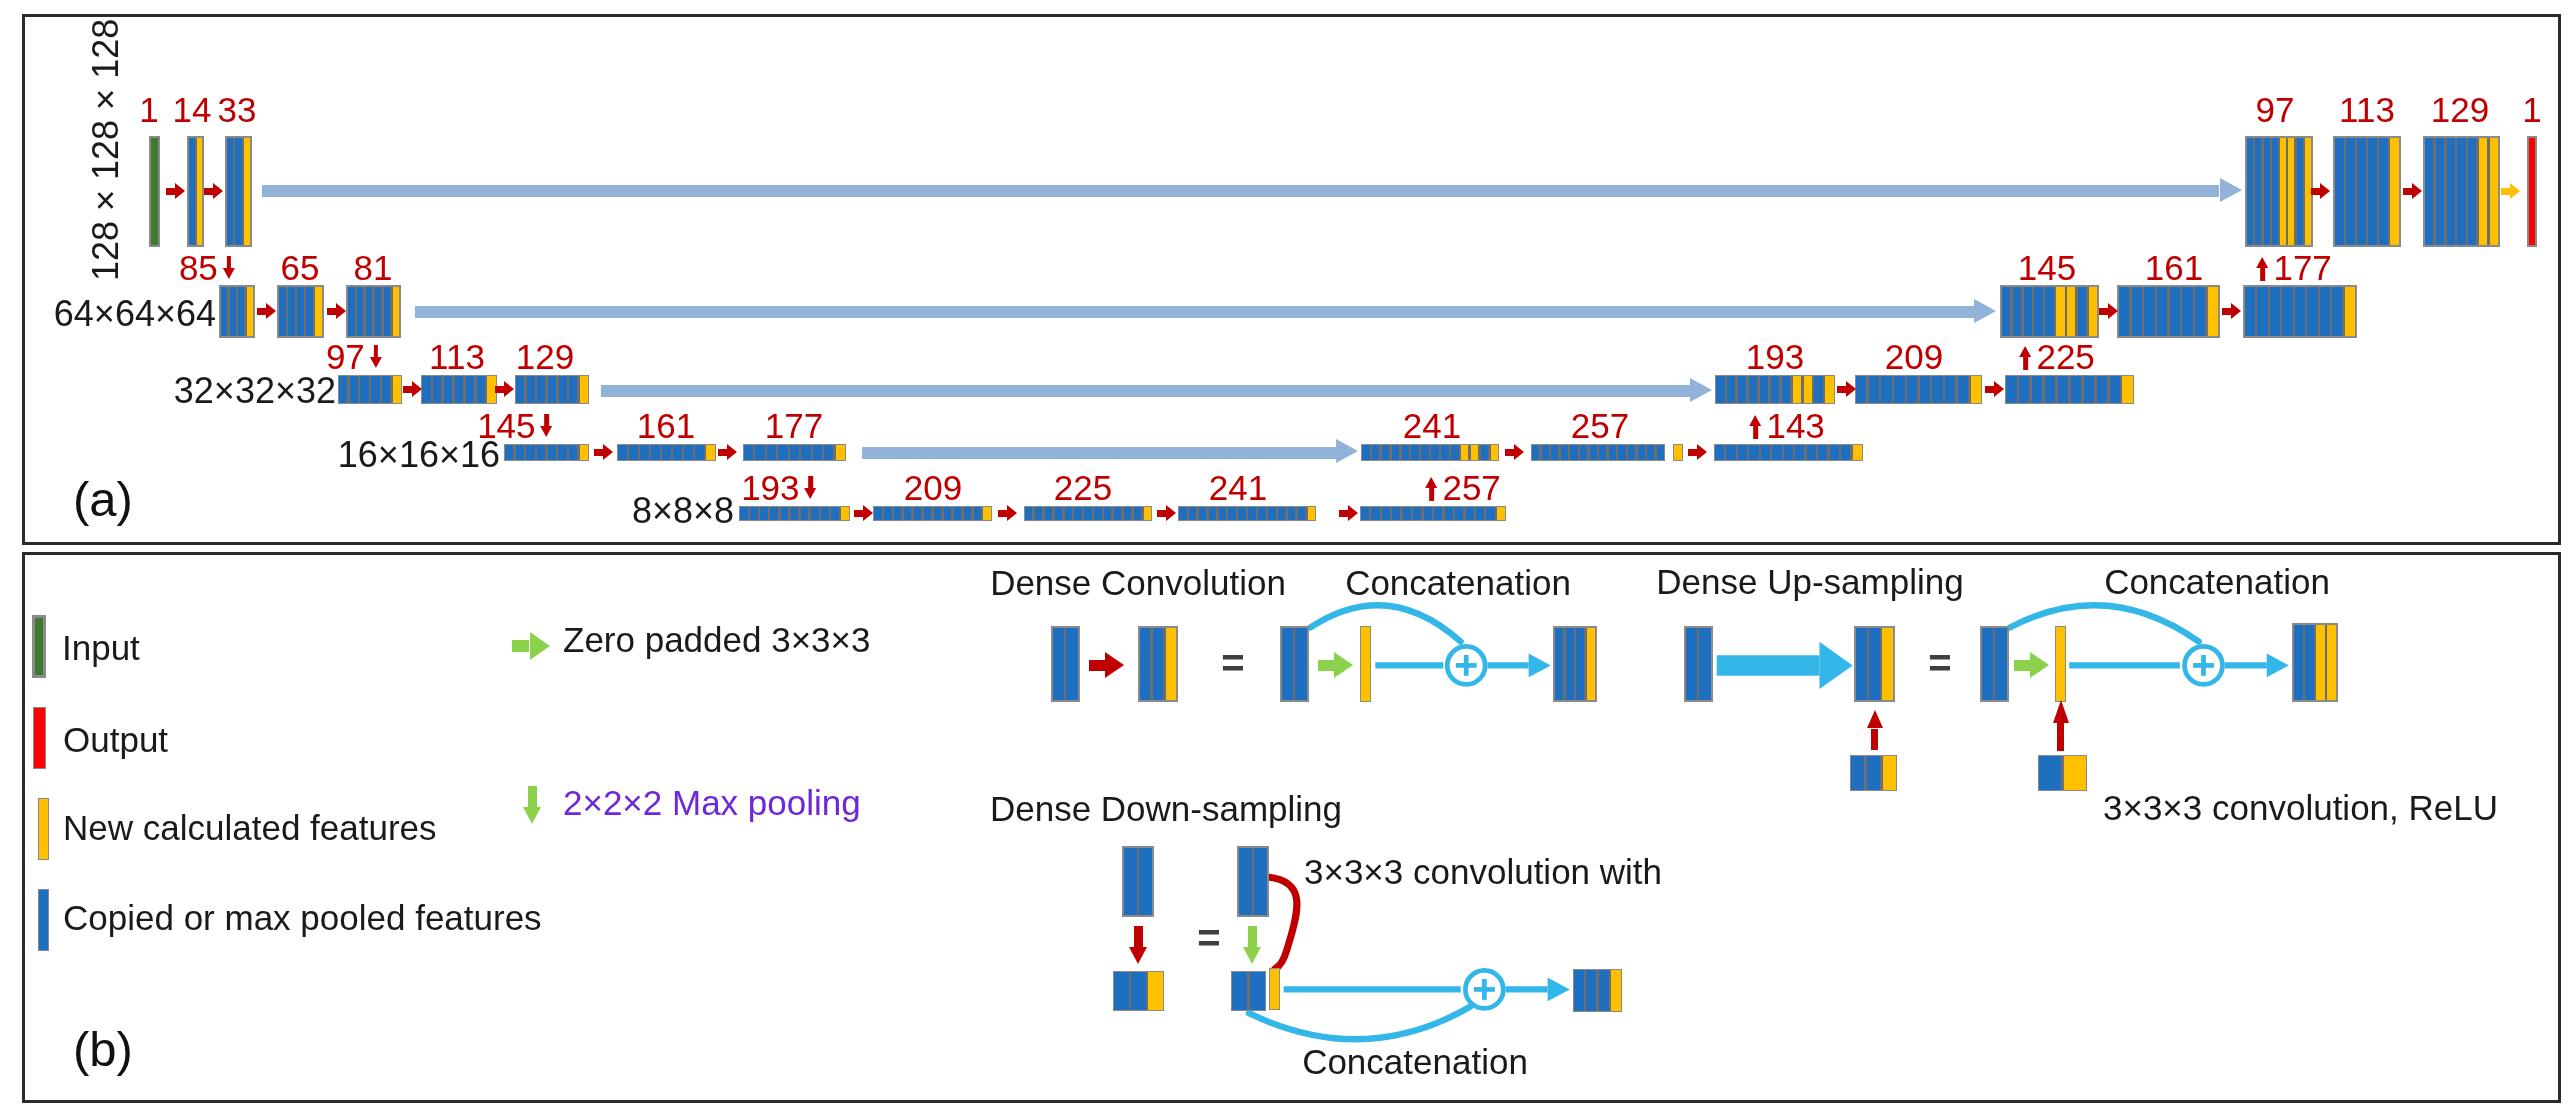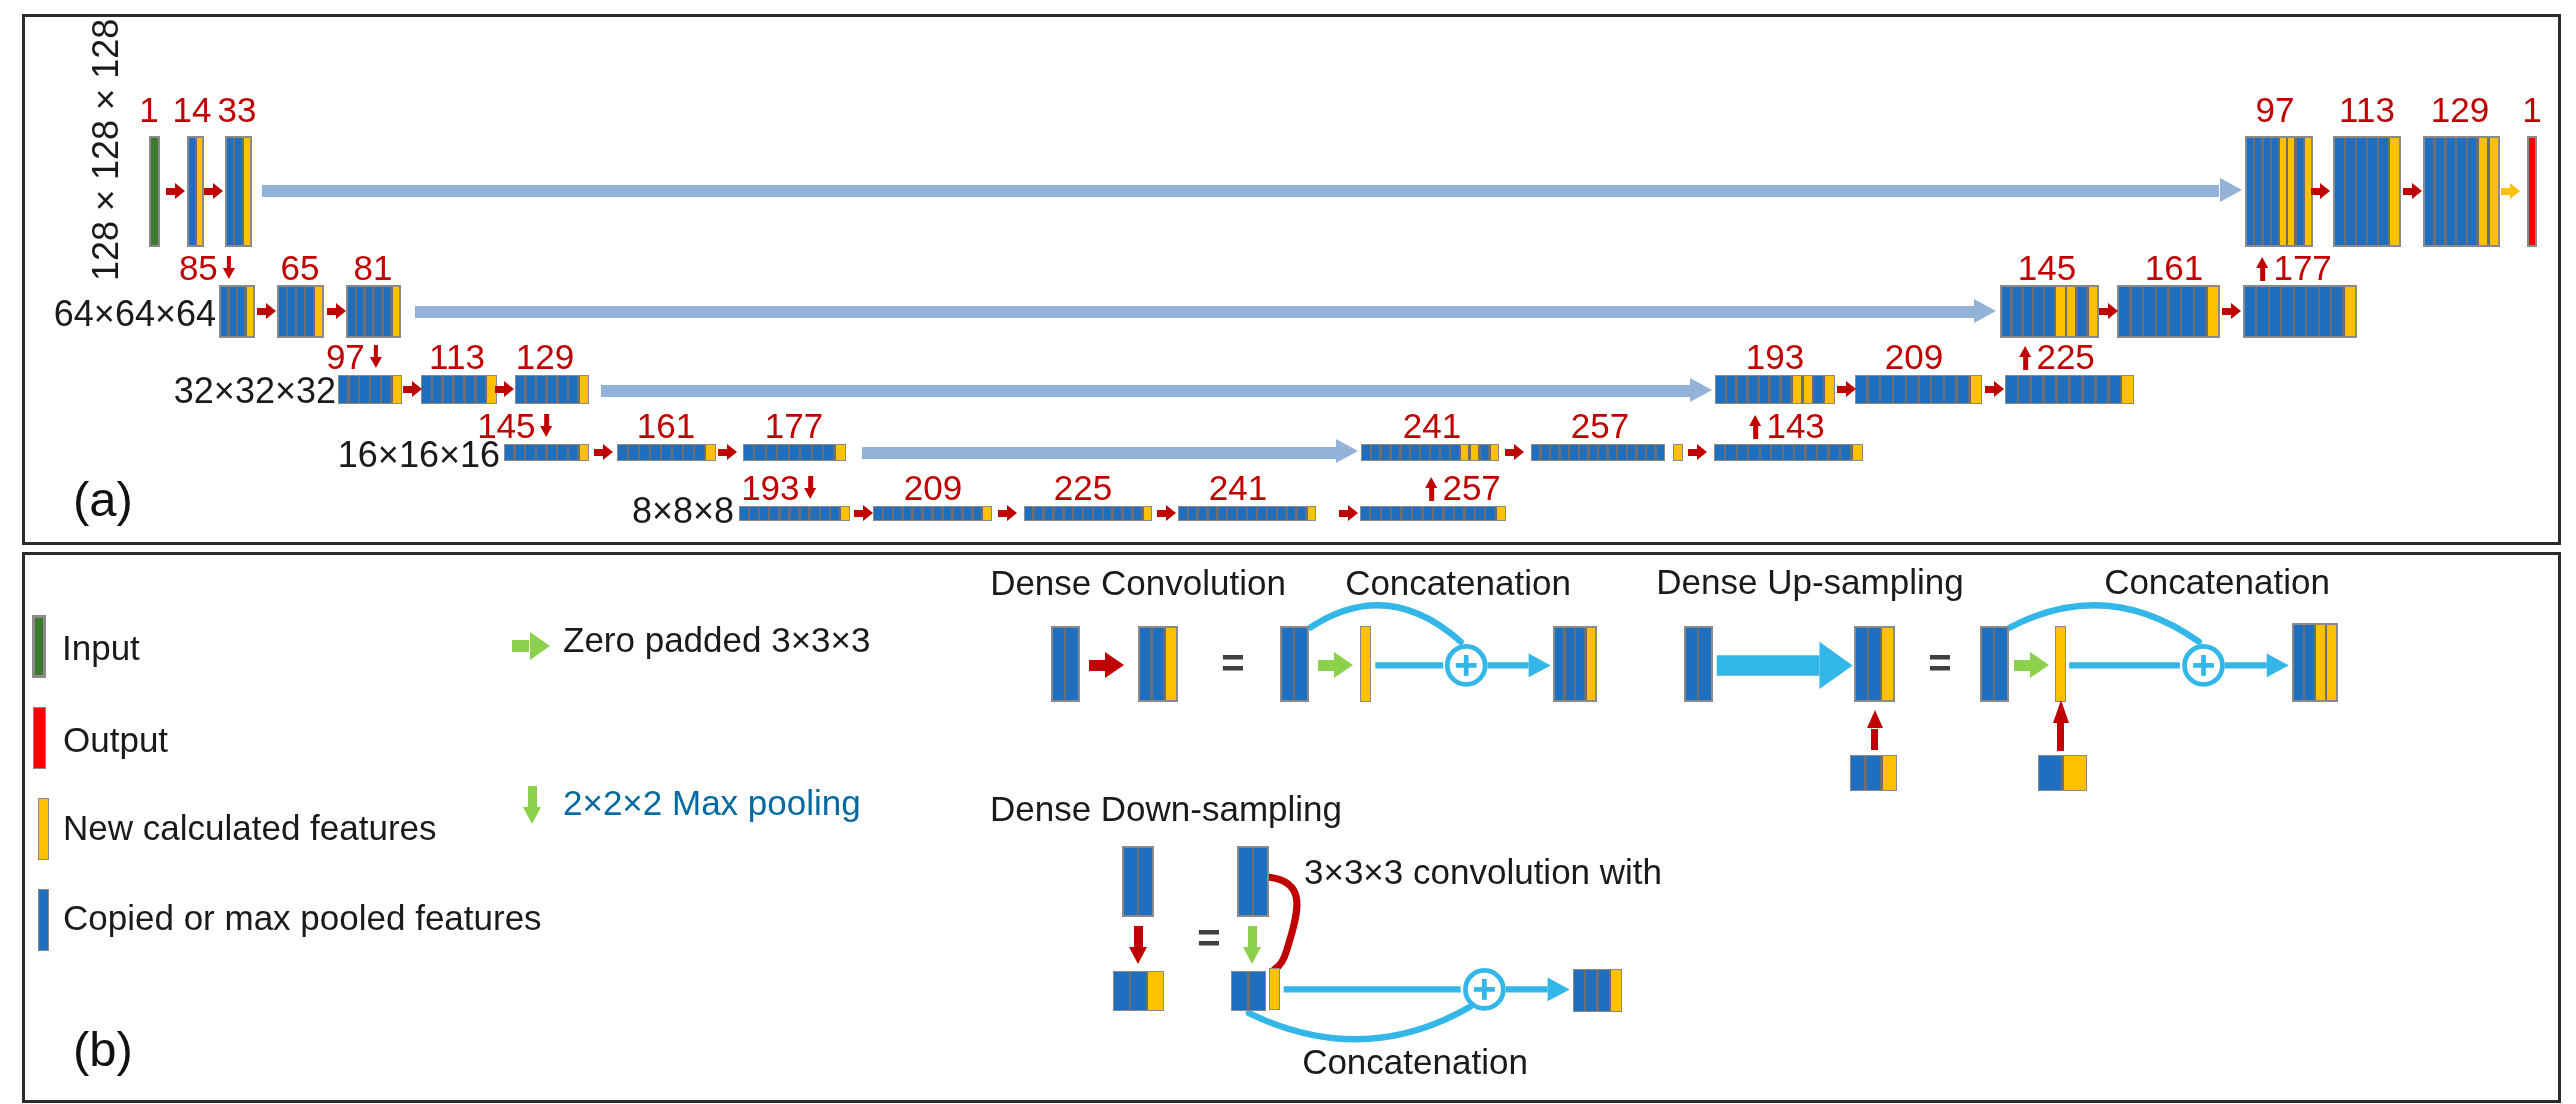--- a/index.html
+++ b/index.html
@@ -590,27 +590,28 @@
     <div class="txt" style="top: 898px; font-size: 35px; color: rgb(26, 26, 26); font-weight: normal; position: absolute; left: 63px;">Copied or max pooled features</div>
     <div style="left: 512px; top: 632px; width: 38px; height: 28.5px; position: absolute;">
       <div style="position: absolute; left: 0px; top: 8.3px; width: 17.4px; height: 12px; background: rgb(140, 209, 75);"></div>
       <div style="position: absolute; right: 0px; top: 0px; width: 0px; height: 0px; border-top: 14.2px solid transparent; border-bottom: 14.2px solid transparent; border-left: 20.6px solid rgb(140, 209, 75);"></div>
     </div>
     <div class="txt" style="top: 620px; font-size: 35px; color: rgb(26, 26, 26); font-weight: normal; position: absolute; left: 563px;">Zero padded 3×3×3</div>
     <div style="left: 523px; top: 786px; width: 19px; height: 38px; position: absolute;">
       <div style="position: absolute; left: 5.1px; width: 8.7px; height: 20.6px; background: rgb(140, 209, 75); top: 0px;"></div>
       <div style="position: absolute; left: 0px; width: 0px; height: 0px; border-left: 9.5px solid transparent; border-right: 9.5px solid transparent; bottom: 0px; border-top: 17.4px solid rgb(140, 209, 75);"></div>
     </div>
-    <div class="txt" style="top: 783px; font-size: 35px; color: #0369a1; font-weight: normal; position: absolute; left: 563px;">2×2×2 Max pooling</div>
+    <div class="txt" style="top: 783px; font-size: 35px; color: #6d28d9; font-weight: normal; position: absolute; left: 563px;">2×2×2 Max pooling</div>
     <div class="txt" style="top: 563px; font-size: 35px; color: rgb(26, 26, 26); font-weight: normal; position: absolute; left: 1138px; transform: translateX(-50%);">Dense Convolution</div>
     <div class="txt" style="top: 563px; font-size: 35px; color: rgb(26, 26, 26); font-weight: normal; position: absolute; left: 1458px; transform: translateX(-50%);">Concatenation</div>
     <div class="txt" style="top: 562px; font-size: 35px; color: rgb(26, 26, 26); font-weight: normal; position: absolute; left: 1810px; transform: translateX(-50%);">Dense Up-sampling</div>
     <div class="txt" style="top: 562px; font-size: 35px; color: rgb(26, 26, 26); font-weight: normal; position: absolute; left: 2217px; transform: translateX(-50%);">Concatenation</div>
     <div class="txt" style="top: 789px; font-size: 35px; color: rgb(26, 26, 26); font-weight: normal; position: absolute; left: 1166px; transform: translateX(-50%);">Dense Down-sampling</div>
     <div class="txt" style="top: 1042px; font-size: 35px; color: rgb(26, 26, 26); font-weight: normal; position: absolute; left: 1415px; transform: translateX(-50%);">Concatenation</div>
+    <div class="txt" style="top: 788px; font-size: 35px; color: rgb(26, 26, 26); font-weight: normal; position: absolute; left: 2103px;">3×3×3 convolution, ReLU</div>
     <div class="txt" style="top: 852px; font-size: 35px; color: rgb(26, 26, 26); font-weight: normal; position: absolute; left: 1304px;">3×3×3 convolution with</div>
     <div style="left: 1051px; top: 626px; width: 28.5px; height: 76px; box-sizing: border-box; border: 2.4px solid rgb(138, 138, 138); display: flex; gap: 2.4px; position: absolute; background: rgb(110, 110, 110);">
       <div class="stripe" style="background: rgb(30, 111, 192);"></div>
       <div class="stripe" style="background: rgb(30, 111, 192);"></div>
     </div>
     <div style="left: 1138px; top: 626px; width: 40px; height: 76px; box-sizing: border-box; border: 2.4px solid rgb(138, 138, 138); display: flex; gap: 2.4px; position: absolute; background: rgb(110, 110, 110);">
       <div class="stripe" style="background: rgb(30, 111, 192);"></div>
       <div class="stripe" style="background: rgb(30, 111, 192);"></div>
       <div class="stripe" style="background: rgb(255, 192, 0);"></div>
     </div>

